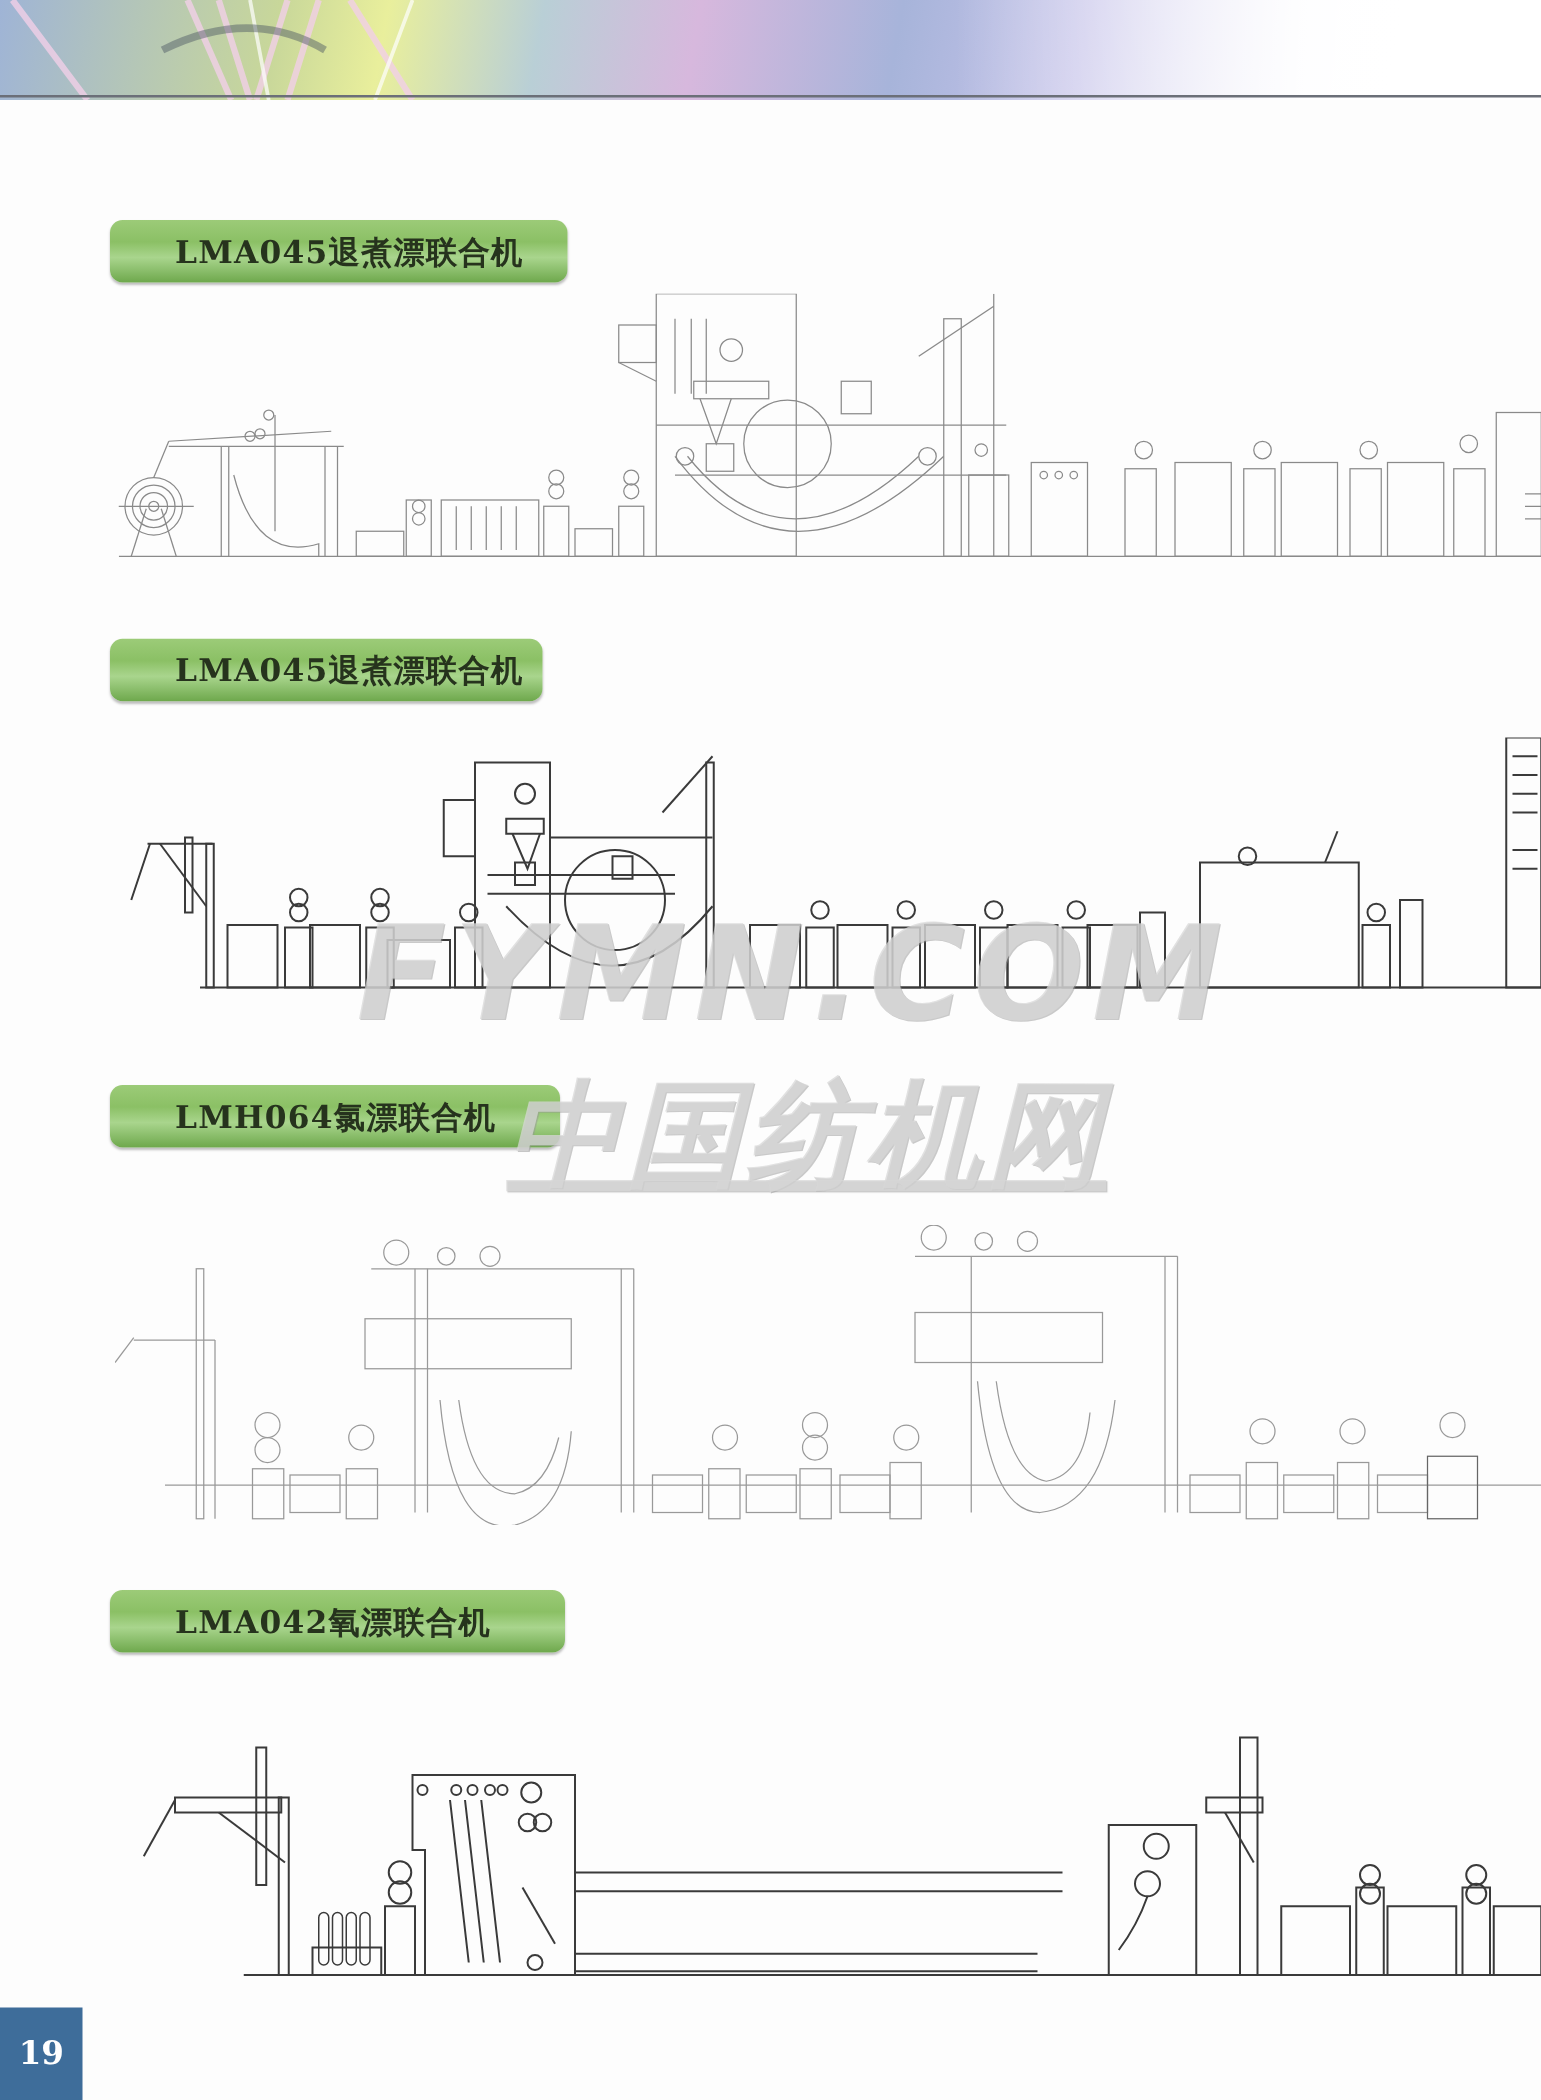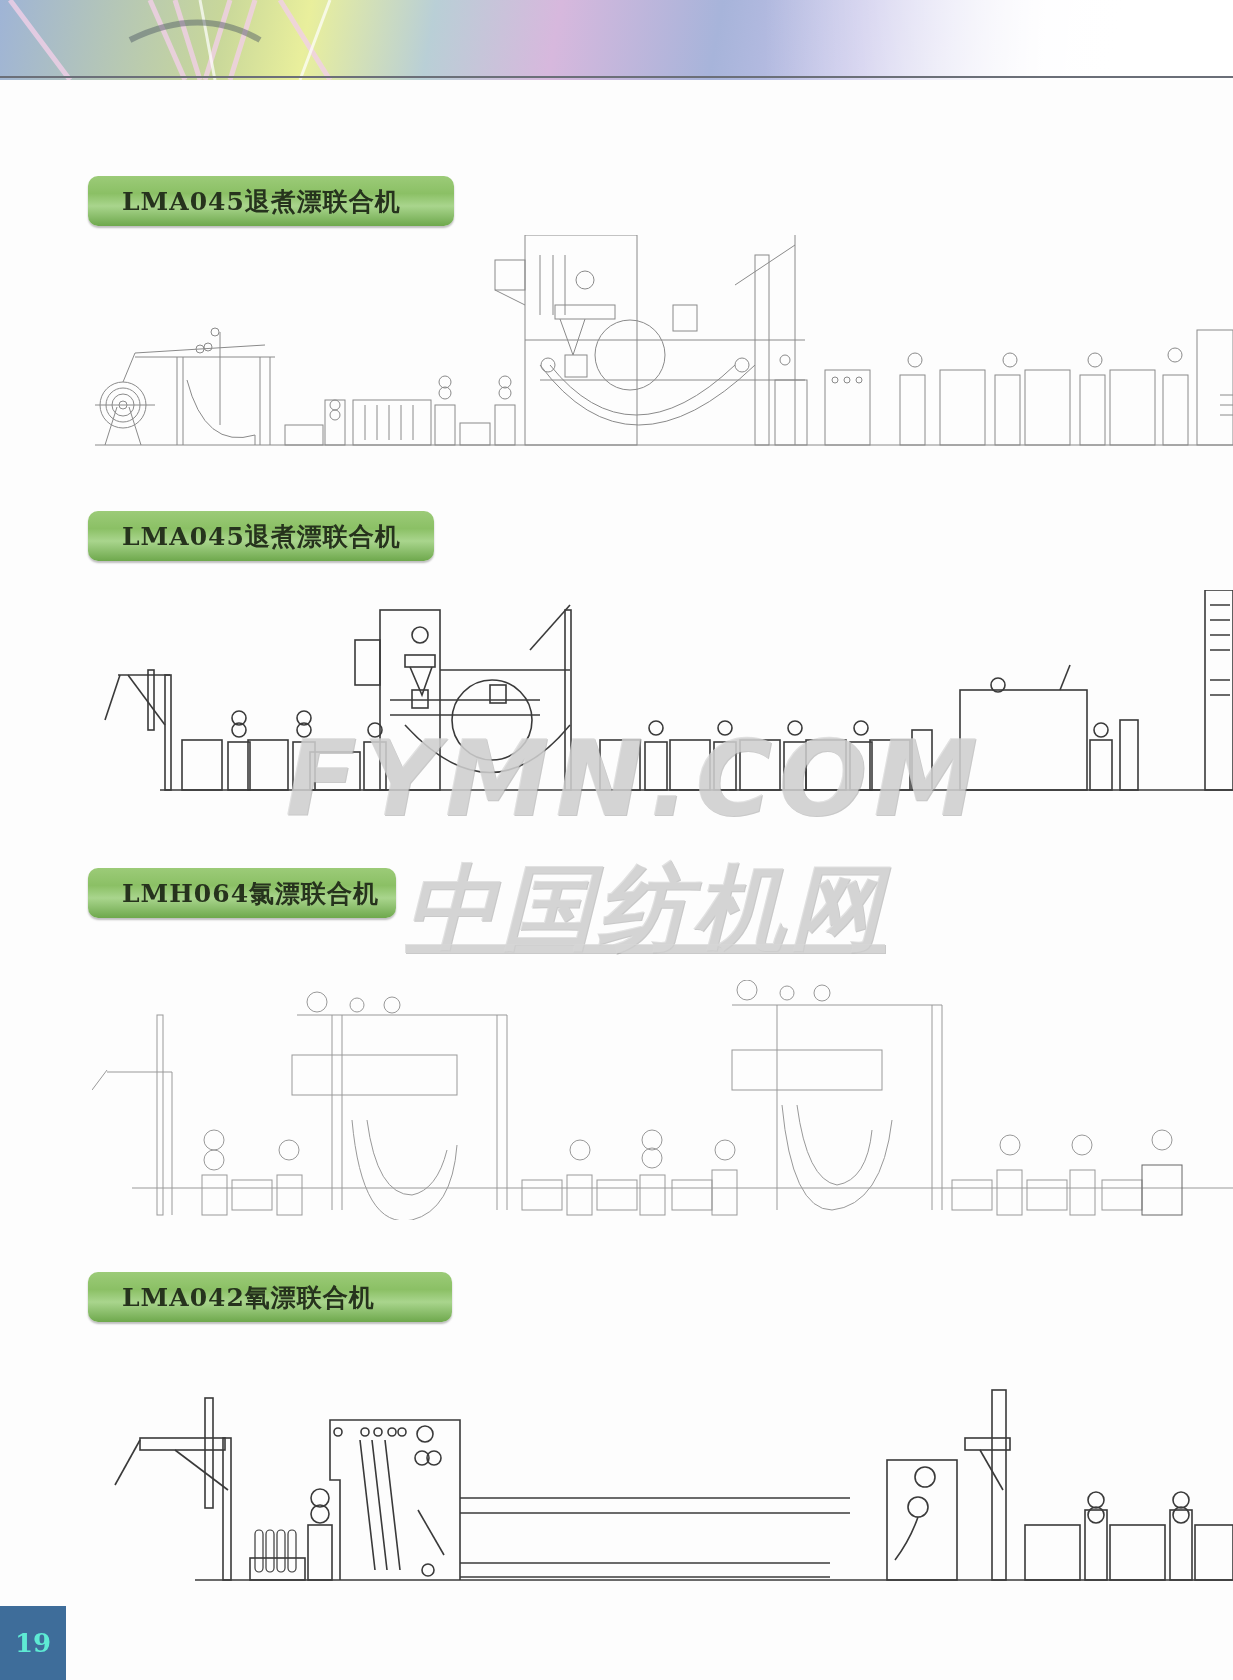--- a/index.html
+++ b/index.html
@@ -8,31 +8,31 @@
   .header-band { position:absolute; left:0; top:0; width:1233px; height:80px; overflow:hidden;
     background:
       linear-gradient(90deg, rgba(255,255,255,0) 0%, rgba(255,255,255,0) 62%, rgba(255,255,255,0.95) 85%, #fff 100%),
       linear-gradient(100deg, #9fb4d6 0%, #c8d79a 18%, #e9ef9c 25%, #b9cfd6 35%, #d7b8dd 45%, #a7b4da 58%, #c7c4ea 70%, #fff 90%);
   }
   .header-band svg { position:absolute; left:0; top:0; }
   .header-rule { position:absolute; left:0; top:76px; width:1233px; height:2px; background:#6b6f78; }
   .title-pill { position:absolute; height:50px; border-radius:10px;
     background: linear-gradient(180deg, #9ccb78 0%, #8bc065 35%, #a9d58d 60%, #6ea84c 100%);
     box-shadow: 0 2px 2px rgba(0,0,0,0.25);
-    display:flex; align-items:center; padding-left:34px; box-sizing:border-box; }
+    display:flex; align-items:center; padding-left:52px; box-sizing:border-box; }
   .title-pill span { font-family:"DejaVu Serif", serif; font-weight:bold; font-size:25px; color:#26331d; letter-spacing:1px; }
   .diagram { position:absolute; }
   .diagram svg { display:block; }
   .watermark { position:absolute; font-family:"DejaVu Sans", sans-serif; font-weight:bold; font-style:italic;
     color:rgba(215,215,215,0.75); text-shadow:1px 1px 0 rgba(150,150,150,0.5); pointer-events:none; }
   .wm-en { left:285px; top:718px; font-size:105px; letter-spacing:6px;text-align:center; }
   .wm-cn { left:405px; top:846px; font-size:92px; letter-spacing:4px;text-decoration:underline; }
   .page-no { position:absolute; left:0; top:1606px; width:66px; height:74px; background:#3e6d9a;
     display:flex; align-items:center; justify-content:center; }
-  .page-no span { color:#5eead4; font-family:"DejaVu Serif", serif; font-weight:bold; font-size:26px; }
+  .page-no span { color:#ffffff; font-family:"DejaVu Serif", serif; font-weight:bold; font-size:26px; }
 </style>
 </head>
 <body>
 
 <div class="header-band">
   <svg width="1233" height="80">
     <g stroke="#f2d0e8" stroke-width="5" fill="none" opacity="0.8">
       <line x1="10" y1="0" x2="70" y2="80"></line>
       <line x1="150" y1="0" x2="185" y2="80"></line>
       <line x1="175" y1="0" x2="200" y2="80"></line>
@@ -216,21 +216,21 @@
     <rect x="990" y="150" width="22" height="50"></rect>
       <circle cx="1001" cy="140" r="7"></circle>
     <rect x="1020" y="130" width="18" height="70"></rect>
     <rect x="1105" y="0" width="28" height="200"></rect>
     <path d="M1110 15 L1130 15 M1110 30 L1130 30 M1110 45 L1130 45 M1110 60 L1130 60 M1110 90 L1130 90 M1110 105 L1130 105"></path>
   </svg>
 </div>
 
 <div class="watermark wm-en">FYMN.COM</div>
 
-<div class="title-pill" style="left:88px; top:868px; width:308px;">
+<div class="title-pill" style="left:88px; top:868px; width:360px;">
   <span>LMH064氯漂联合机</span>
 </div>
 <div class="watermark wm-cn">中国纺机网</div>
 <div class="diagram" style="left:92px; top:980px;">
   <svg width="1141" height="240" viewBox="0 0 1141 240" fill="none" stroke="#999" stroke-width="1">
     <line x1="40" y1="208" x2="1141" y2="208"></line>
 
     <line x1="0" y1="110" x2="15" y2="90"></line>
       <line x1="15" y1="92" x2="80" y2="92"></line>
     <rect x="65" y="35" width="6" height="200"></rect>

